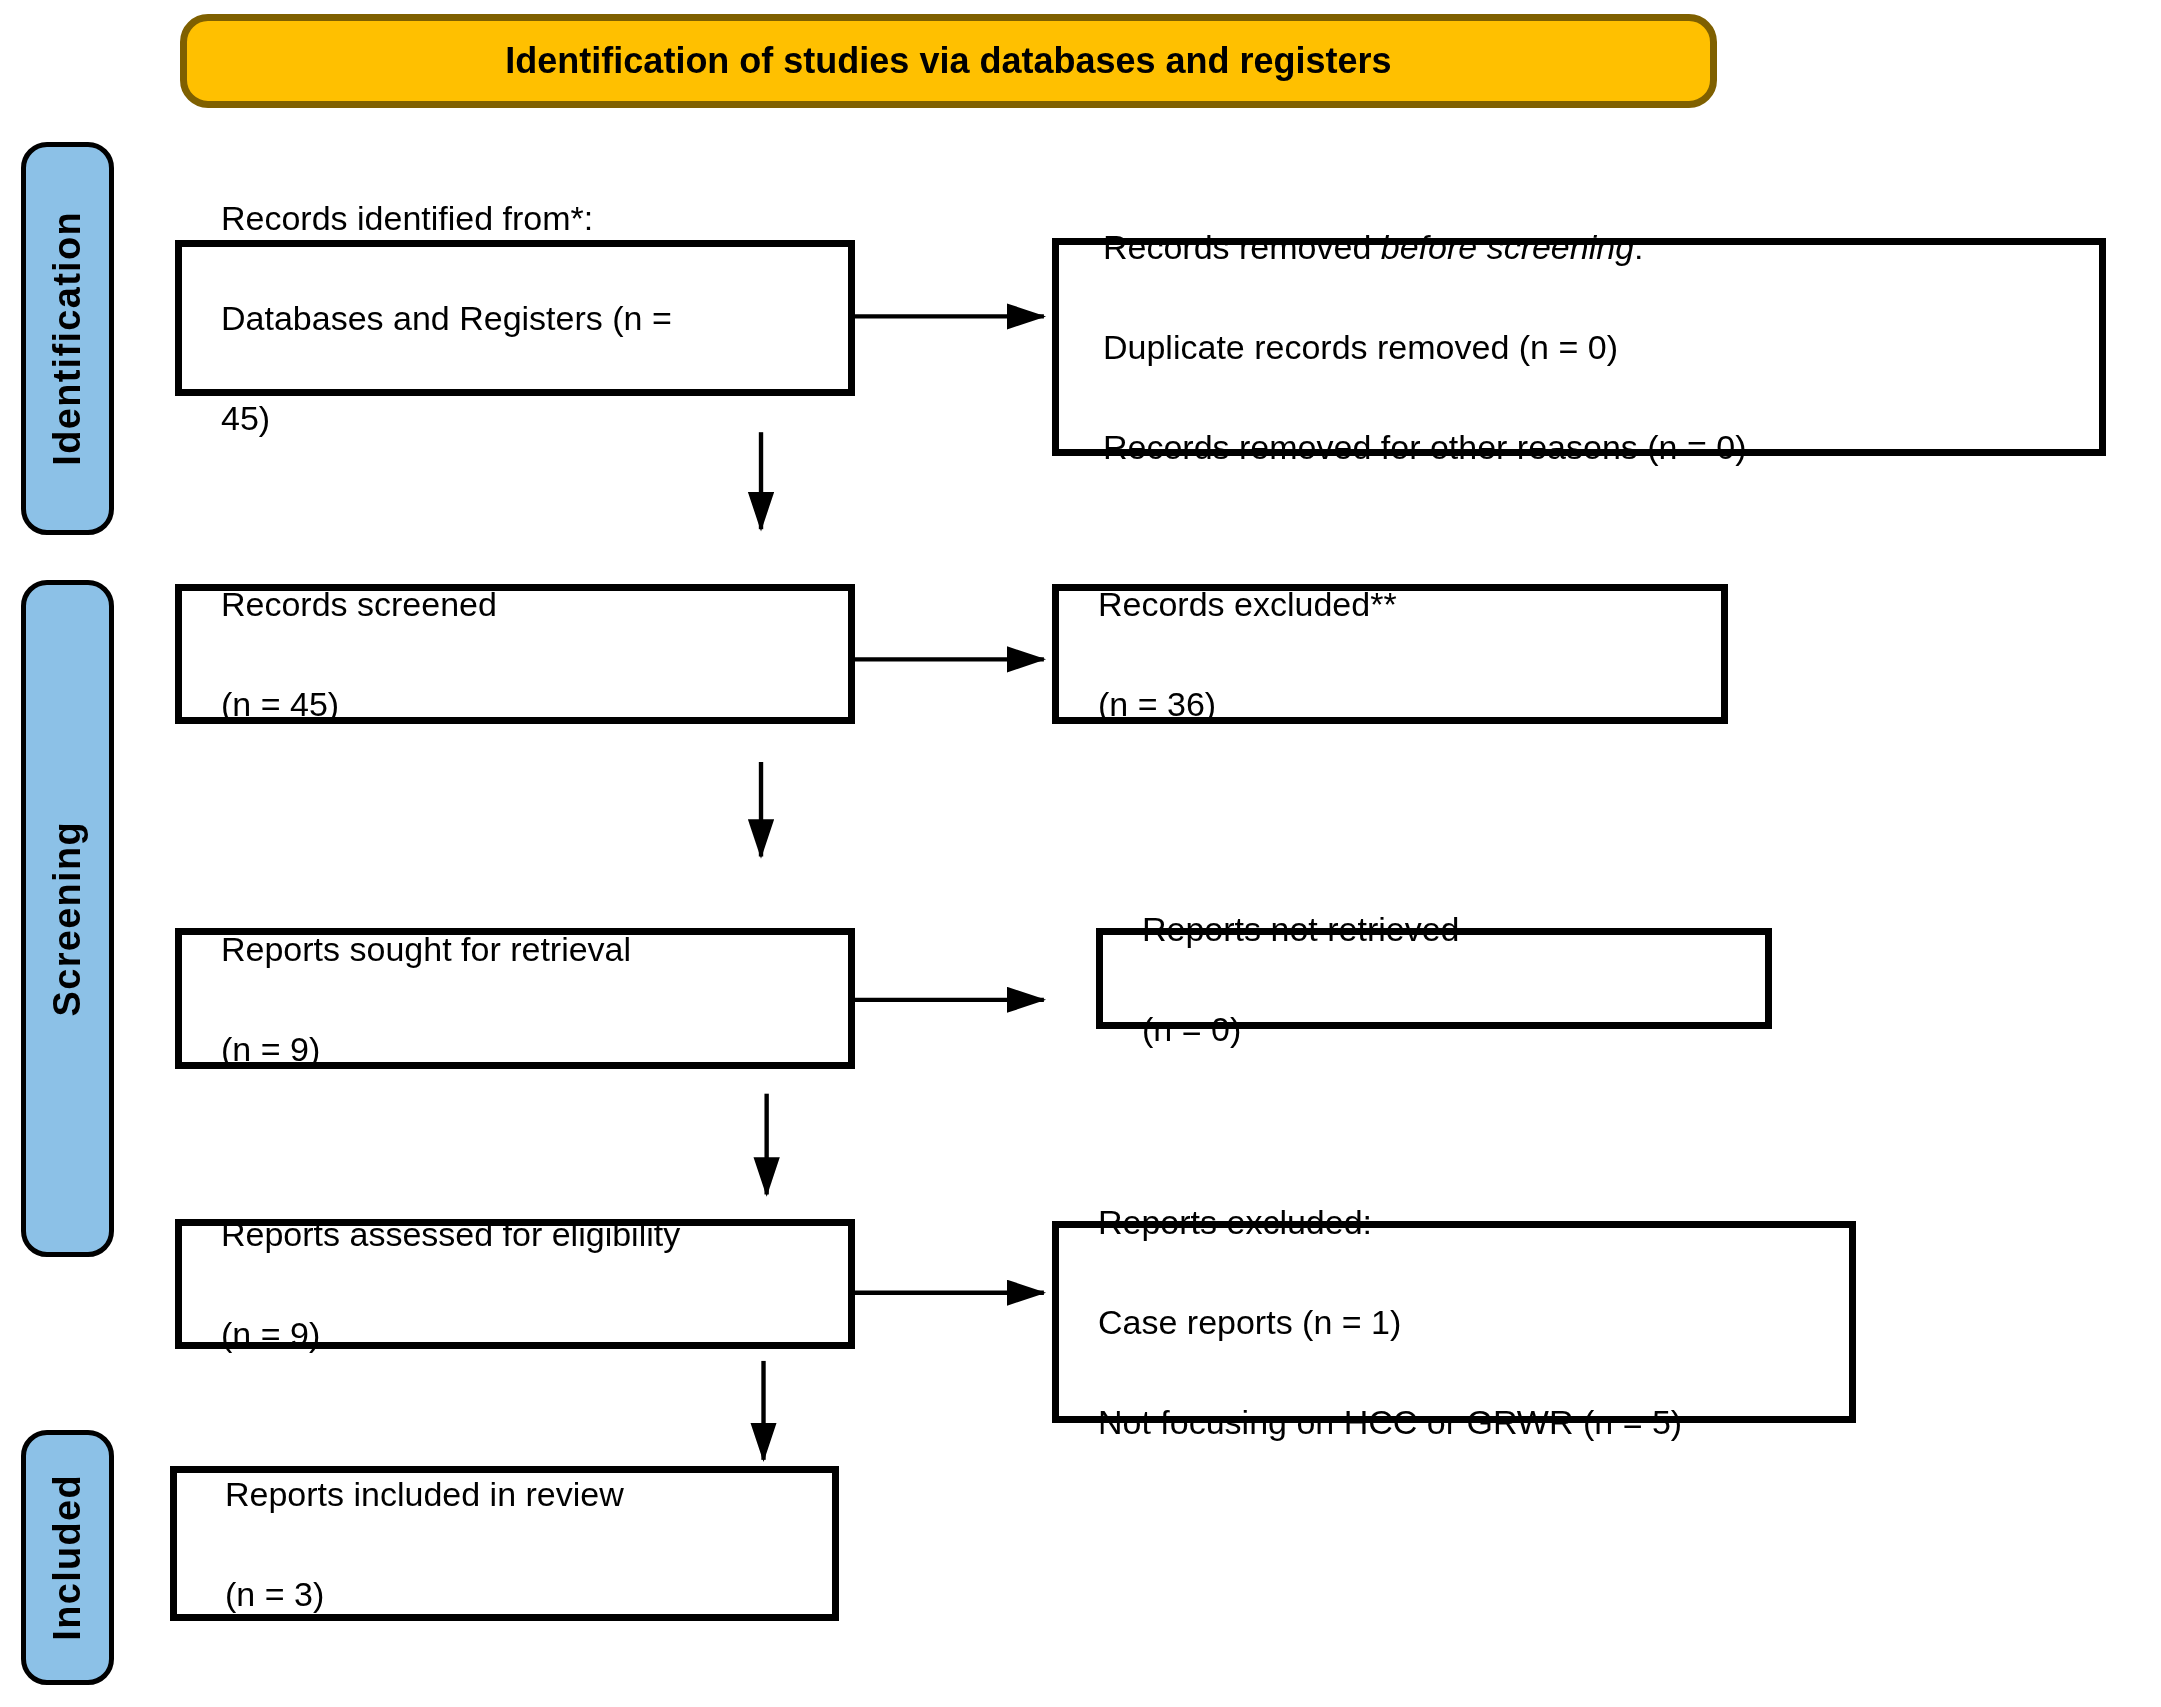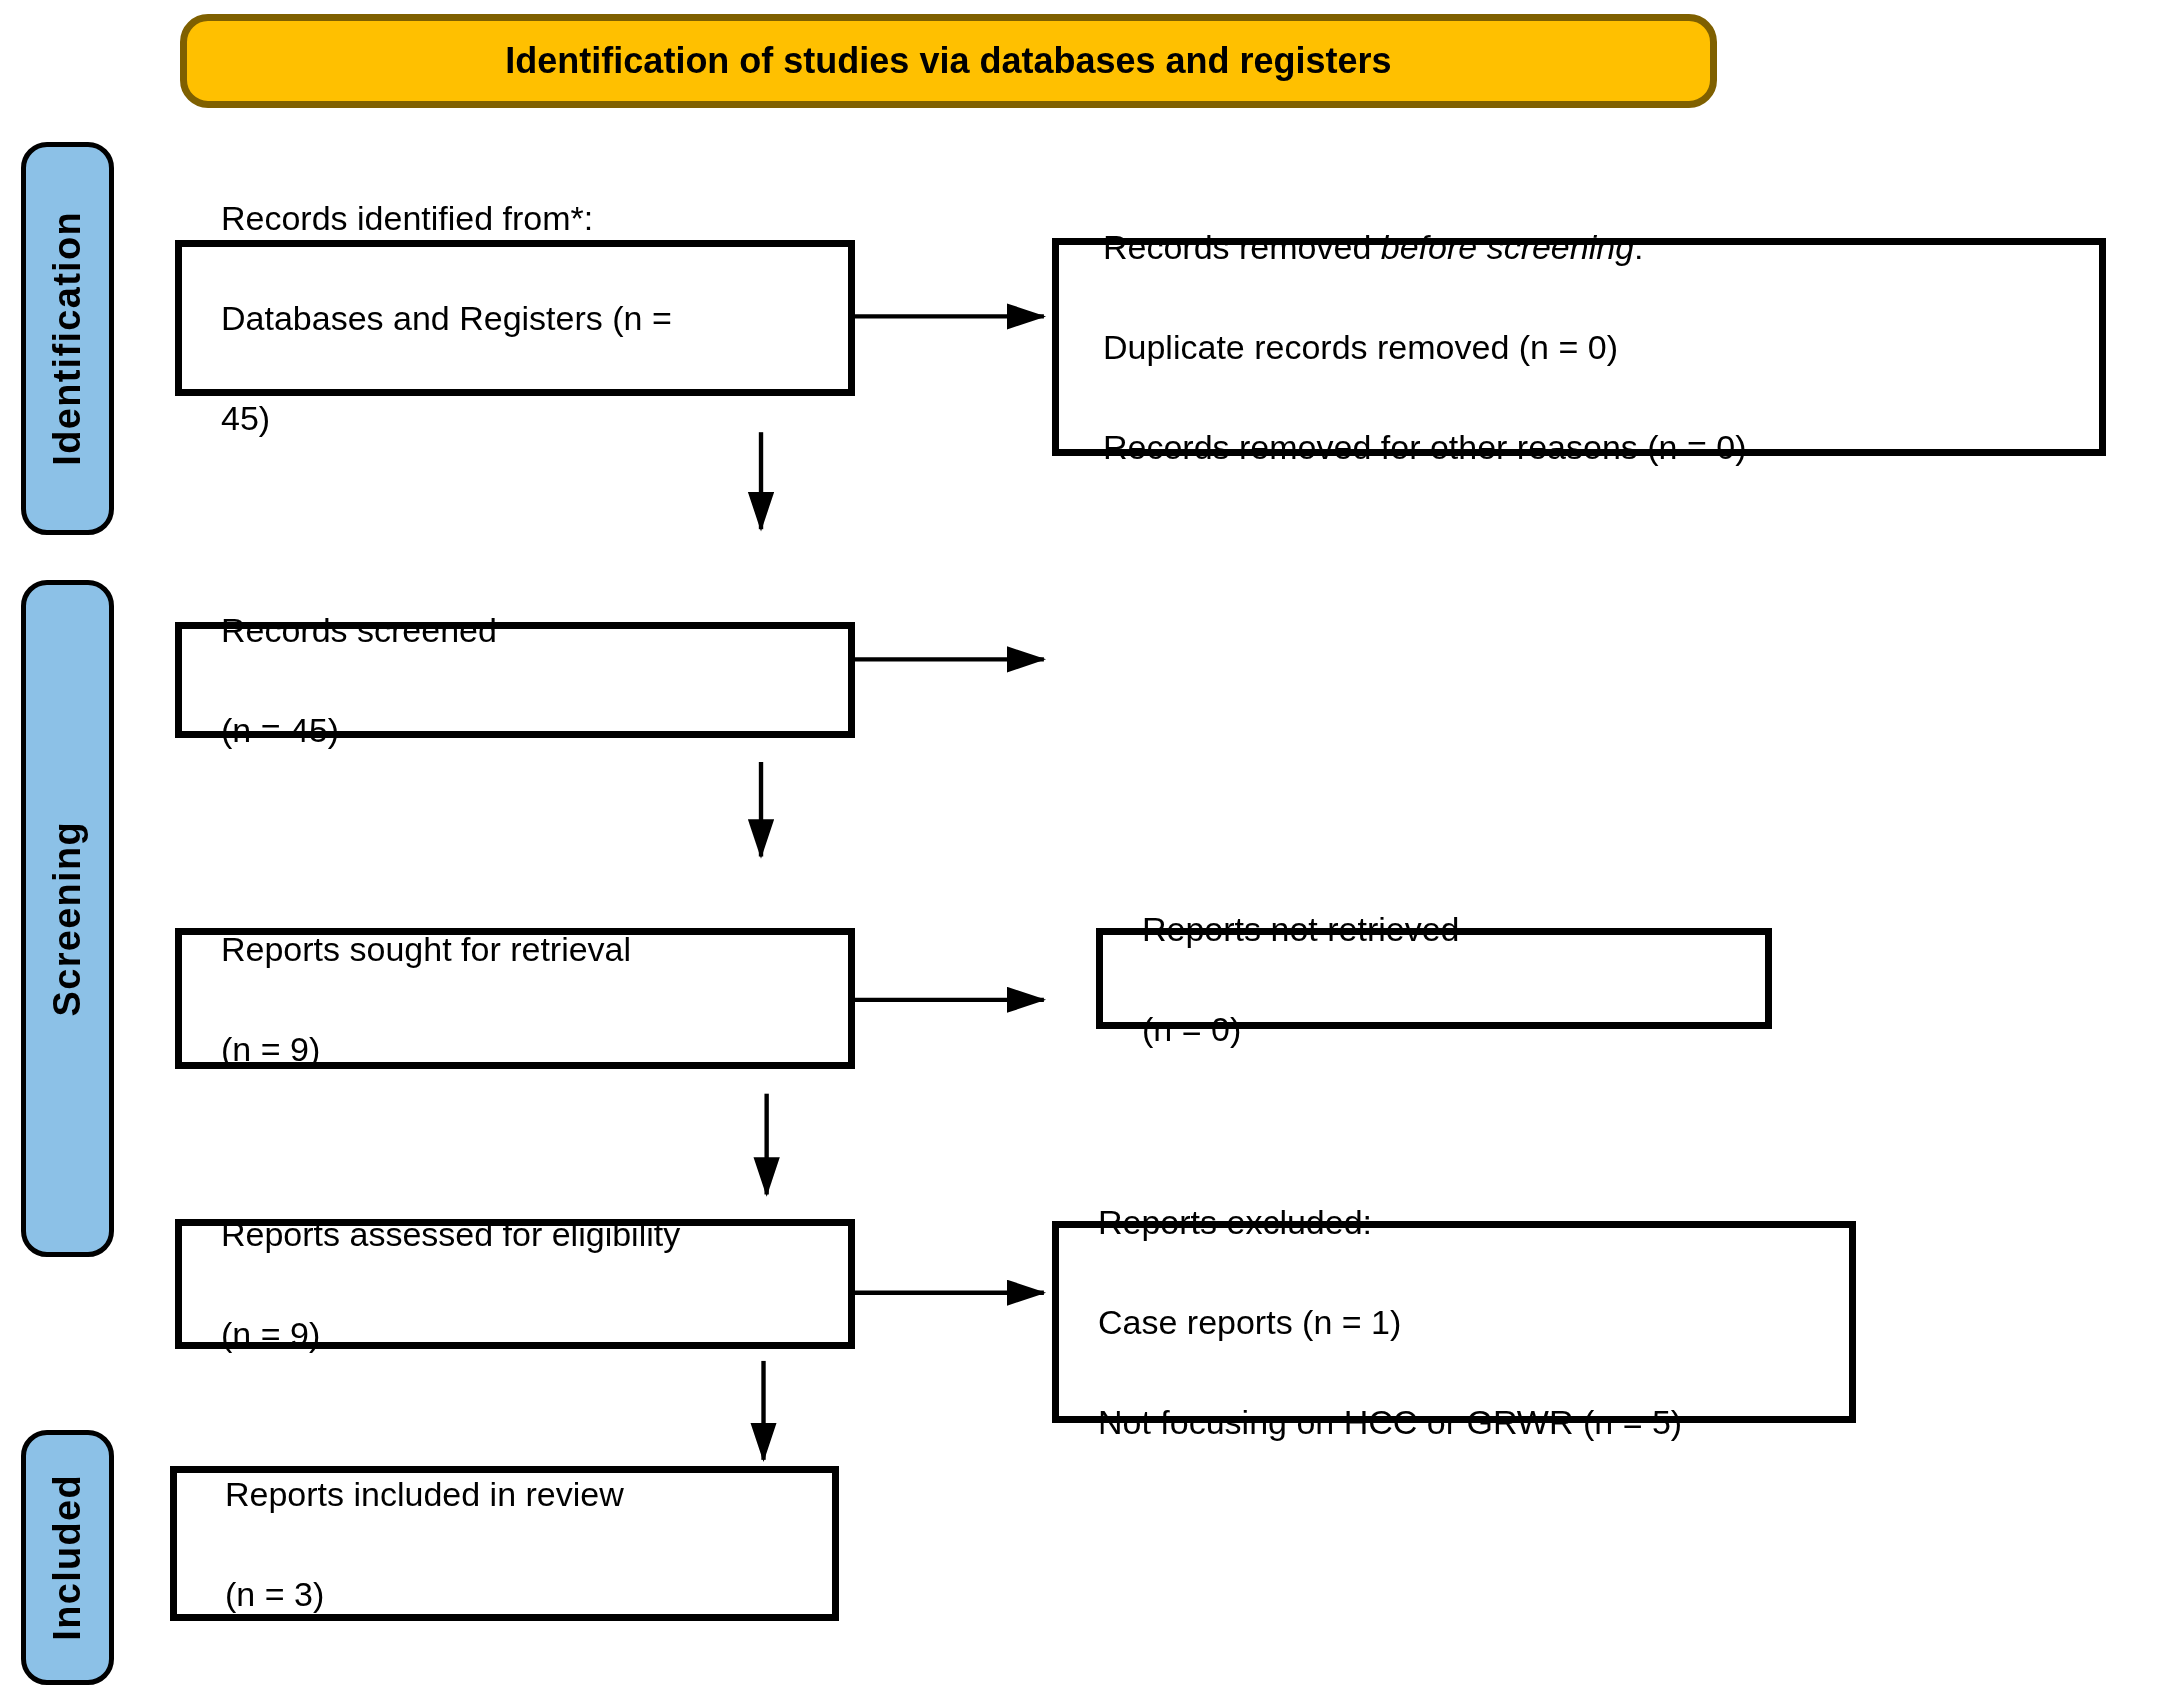--- a/index.html
+++ b/index.html
@@ -44,21 +44,21 @@
     position:absolute;background:#fff;
     border:7.5px solid var(--box-border);
     display:flex;flex-direction:column;justify-content:center;
     padding-left:39px;padding-right:12.5px;
     font-size:34px;line-height:54px;gap:46px;
   }
   .fbox .line{white-space:nowrap;}
   .fbox .line em{font-style:italic;}
   .b1{left:175px;top:240px;width:680px;height:156px;}
   .r1{left:1052px;top:238px;width:1054px;height:218px;padding-left:44px;}
-  .b2{left:175px;top:584px;width:680px;height:116px;margin-top:38px;}
+  .b2{left:175px;top:584px;width:680px;height:140px;}
   .r2{left:1052px;top:584px;width:676px;height:140px;}
   .b3{left:175px;top:928px;width:680px;height:141px;}
   .r3{left:1052px;top:928px;width:676px;height:101px;margin-left:44px;}
   .b4{left:175px;top:1219px;width:680px;height:130px;}
   .r4{left:1052px;top:1221px;width:804px;height:202px;}
   .b5{left:170px;top:1466px;width:669px;height:155px;padding-left:48px;}
   svg.arrows{
     position:absolute;left:0;top:0;width:2161px;height:1708px;
     pointer-events:none;color:var(--arrow-color);
   }
@@ -95,20 +95,24 @@
     </div>
     <div class="line">Duplicate records removed  (n = 0)</div>
     <div class="line">Records removed for other reasons (n = 0)</div>
   </div>
 
   <div class="fbox b2">
     <div class="line">Records screened</div>
     <div class="line">(n = 45)</div>
   </div>
 
+  <div class="fbox r2">
+    <div class="line">Records excluded**</div>
+    <div class="line">(n = 36)</div>
+  </div>
 
   <div class="fbox b3">
     <div class="line">Reports sought for retrieval</div>
     <div class="line">(n = 9)</div>
   </div>
 
   <div class="fbox r3">
     <div class="line">Reports not retrieved</div>
     <div class="line">(n = 0)</div>
   </div>

